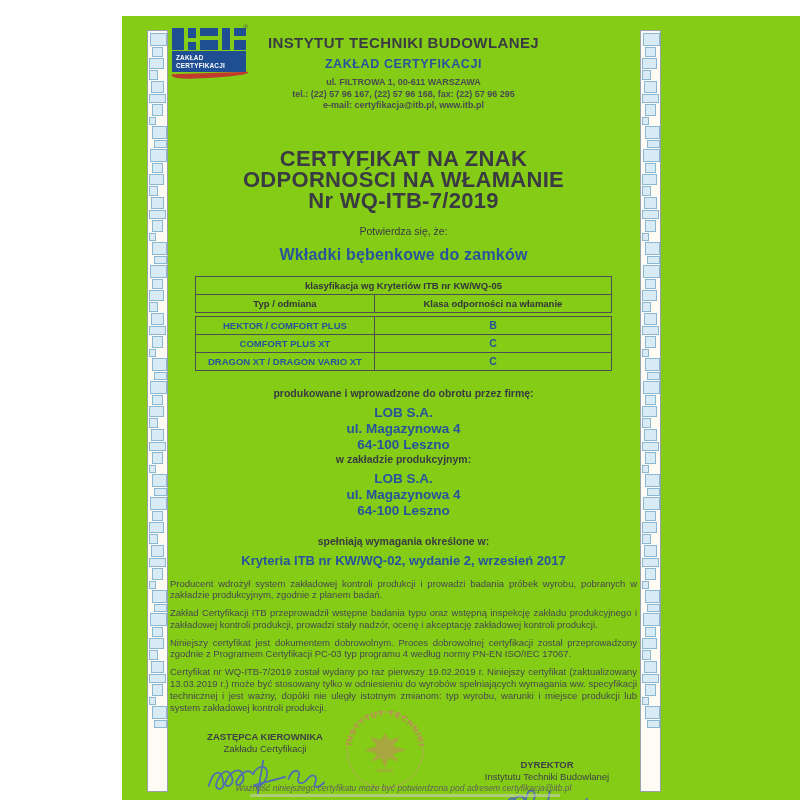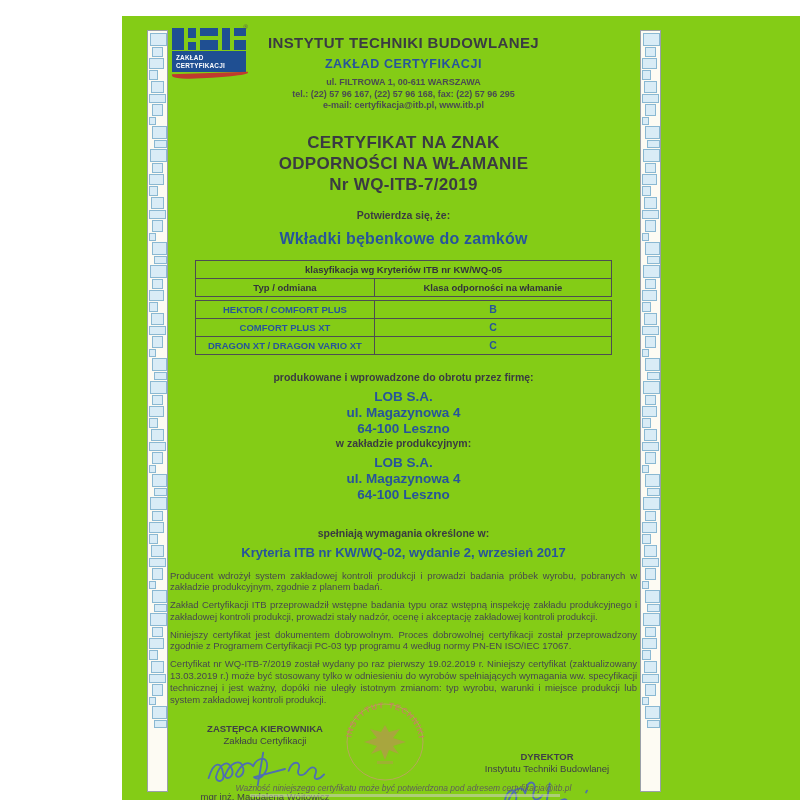--- a/index.html
+++ b/index.html
@@ -39,22 +39,22 @@
     font-size:6.4px;font-weight:bold;line-height:7.6px;letter-spacing:.2px;
     padding:3px 0 0 4px;box-sizing:border-box;text-align:left;
   }
   .logo-swoosh{
     width:76px;height:5px;background:#c03a2e;margin-top:1px;
     border-radius:0 0 100% 30% / 0 0 100% 100%;transform:rotate(-2deg);
   }
   .institute{font-size:15px;font-weight:bold;letter-spacing:.4px;margin-top:8px;}
   .department{font-size:12.5px;font-weight:bold;color:#27549b;letter-spacing:.6px;margin-top:6px;}
   .addr{font-size:9px;font-weight:bold;color:#4a4b52;line-height:11.5px;margin-top:6px;}
-  .title-block{margin-top:20px;font-size:17px;font-weight:bold;line-height:21px;letter-spacing:.3px;}
-  .confirm{margin-top:14px;font-size:10.5px;font-weight:bold;}
+  .title-block{margin-top:36px;font-size:22px;font-weight:bold;line-height:21px;letter-spacing:.3px;}
+  .confirm{margin-top:14px;font-size:10.5px;font-weight:normal;}
   .product{margin-top:9px;font-size:16px;font-weight:bold;color:#27549b;letter-spacing:.2px;}
   
   .tbl-wrap{margin:12px auto 0 auto;width:417px;}
   table{border-collapse:collapse;width:100%;}
   .tbl-head{border:1.5px solid #4d4d52;}
   .tbl-body{border:1.5px solid #4d4d52;margin-top:3px;}
   td{border:1px solid #4d4d52;font-size:9.5px;font-weight:bold;
      height:15px;padding:1px 2px;text-align:center;vertical-align:middle;}
   .tbl-caption{color:#33343c;}
   .tbl-colhead{color:#33343c;}
@@ -291,21 +291,21 @@
       <div>64-100 Leszno</div>
     </div>
 
     <div class="intro2">w zakładzie produkcyjnym:</div>
     <div class="company">
       <div>LOB S.A.</div>
       <div>ul. Magazynowa 4</div>
       <div>64-100 Leszno</div>
     </div>
 
-    <div class="intro2" style="margin-top:24px;">spełniają wymagania określone w:</div>
+    <div class="intro2" style="margin-top:16px;">spełniają wymagania określone w:</div>
     <div class="spec">Kryteria ITB nr KW/WQ-02, wydanie 2, wrzesień 2017</div>
 
     <div class="paras">
       <p>Producent wdrożył system zakładowej kontroli produkcji i prowadzi badania próbek wyrobu, pobranych w zakładzie produkcyjnym, zgodnie z planem badań.</p>
       <p>Zakład Certyfikacji ITB przeprowadził wstępne badania typu oraz wstępną inspekcję zakładu produkcyjnego i zakładowej kontroli produkcji, prowadzi stały nadzór, ocenę i akceptację zakładowej kontroli produkcji.</p>
       <p>Niniejszy certyfikat jest dokumentem dobrowolnym. Proces dobrowolnej certyfikacji został przeprowadzony zgodnie z Programem Certyfikacji PC-03 typ programu 4 według normy PN-EN ISO/IEC 17067.</p>
       <p>Certyfikat nr WQ-ITB-7/2019 został wydany po raz pierwszy 19.02.2019 r. Niniejszy certyfikat (zaktualizowany 13.03.2019 r.) może być stosowany tylko w odniesieniu do wyrobów spełniających wymagania ww. specyfikacji technicznej i jest ważny, dopóki nie uległy istotnym zmianom: typ wyrobu, warunki i miejsce produkcji lub system zakładowej kontroli produkcji.</p>
     </div>
 
     <div class="sigrow">

